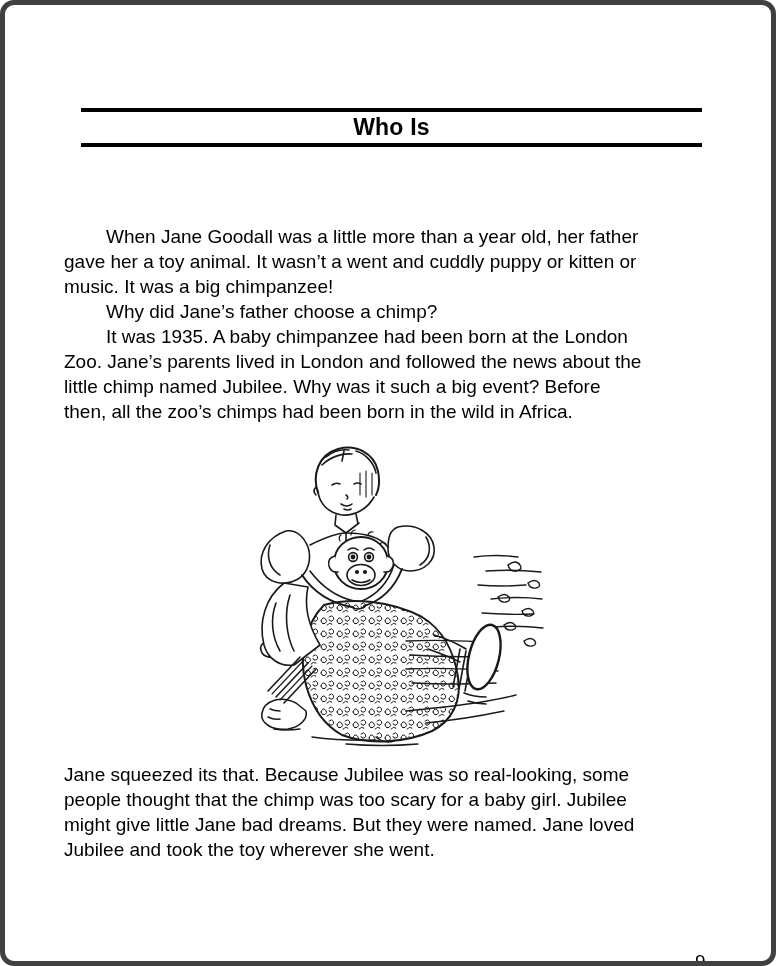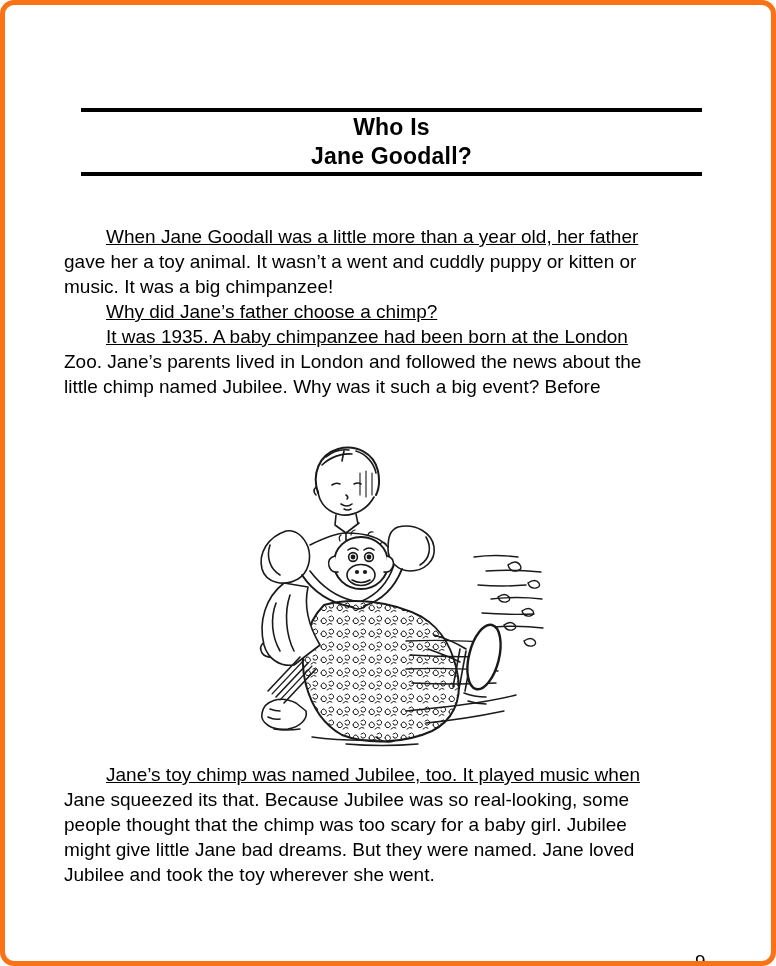--- a/index.html
+++ b/index.html
@@ -6,21 +6,21 @@
     margin: 0;
     padding: 0;
     background: #ffffff;
   }
   .page {
     position: relative;
     width: 776px;
     height: 966px;
     box-sizing: border-box;
     background: #ffffff;
-    border: 5px solid #f97316;
+    border: 5px solid #404040;
     border-radius: 14px;
     overflow: hidden;
     font-family: "Liberation Sans", "DejaVu Sans", sans-serif;
     color: #000000;
   }
   
   .title-block {
     position: absolute;
     top: 103px;
     left: 76px;
@@ -47,21 +47,21 @@
     position: absolute;
     left: 59px;
     width: 655px;
     font-size: 19px;
     line-height: 25px;
   }
   .text-block.upper { top: 219px; }
   .text-block.lower { top: 757px; }
   .para { margin: 0; }
   .line { white-space: nowrap; }
-  .line.indent { padding-left: 42px; text-decoration: underline; }
+  .line.indent { padding-left: 42px; }
   
   .illustration {
     position: absolute;
     top: 440px;
     left: 251px;
     width: 290px;
     height: 305px;
     margin: 0;
   }
   .illustration svg { display: block; }
@@ -76,38 +76,38 @@
 </style>
 </head>
 <body>
 
 <div class="page">
 
   <div class="title-block">
     <div class="rule"></div>
     <h1 class="title">
       <span class="title-line">Who Is</span>
-      <span class="title-line">Jane Goodall?</span>
     </h1>
     <div class="rule"></div>
   </div>
 
   <div class="text-block upper">
     <div class="para">
       <div class="line indent">When Jane Goodall was a little more than a year old, her father</div>
       <div class="line">gave her a toy animal. It wasn’t a went and cuddly puppy or kitten or</div>
       <div class="line">music. It was a big chimpanzee!</div>
     </div>
     <div class="para">
       <div class="line indent">Why did Jane’s father choose a chimp?</div>
     </div>
     <div class="para">
       <div class="line indent">It was 1935. A baby chimpanzee had been born at the London</div>
       <div class="line">Zoo. Jane’s parents lived in London and followed the news about the</div>
       <div class="line">little chimp named Jubilee. Why was it such a big event? Before</div>
+      <div class="line">then, all the zoo’s chimps had been born in the wild in Africa.</div>
     </div>
   </div>
 
   <figure class="illustration">
     <svg width="290" height="305" viewBox="0 0 290 305" fill="none" stroke="#1a1a1a" stroke-width="1.6" stroke-linecap="round" stroke-linejoin="round">
       <defs>
         <pattern id="fur" width="16" height="13" patternUnits="userSpaceOnUse">
           <path d="M1,7 q1.5,-5 4.5,-2 q2.5,2.5 -0.5,4.5 q-3,1.5 -4,-2.5" stroke="#1a1a1a" stroke-width="1" fill="none"></path>
           <path d="M9,3 q3,-2.5 4.5,0.5 q1,2.5 -1.5,3.5 q-2.5,1 -3,-1.5" stroke="#1a1a1a" stroke-width="1" fill="none"></path>
           <path d="M7,11 q2.5,-3 5,-1" stroke="#1a1a1a" stroke-width="1" fill="none"></path>
@@ -202,21 +202,20 @@
         <path d="M90,299 q36,3 72,0"></path>
         <path d="M150,266 C190,262 228,258 260,250"></path>
         <path d="M170,278 q40,-4 78,-12"></path>
         <path d="M44,284 q-14,2 -26,0"></path>
       </g>
     </svg>
   </figure>
 
   <div class="text-block lower">
     <div class="para">
-      <div class="line indent">Jane’s toy chimp was named Jubilee, too. It played music when</div>
       <div class="line">Jane squeezed its that. Because Jubilee was so real-looking, some</div>
       <div class="line">people thought that the chimp was too scary for a baby girl. Jubilee</div>
       <div class="line">might give little Jane bad dreams. But they were named. Jane loved</div>
       <div class="line">Jubilee and took the toy wherever she went.</div>
     </div>
   </div>
 
   <div class="page-number">9</div>
 
 </div>

